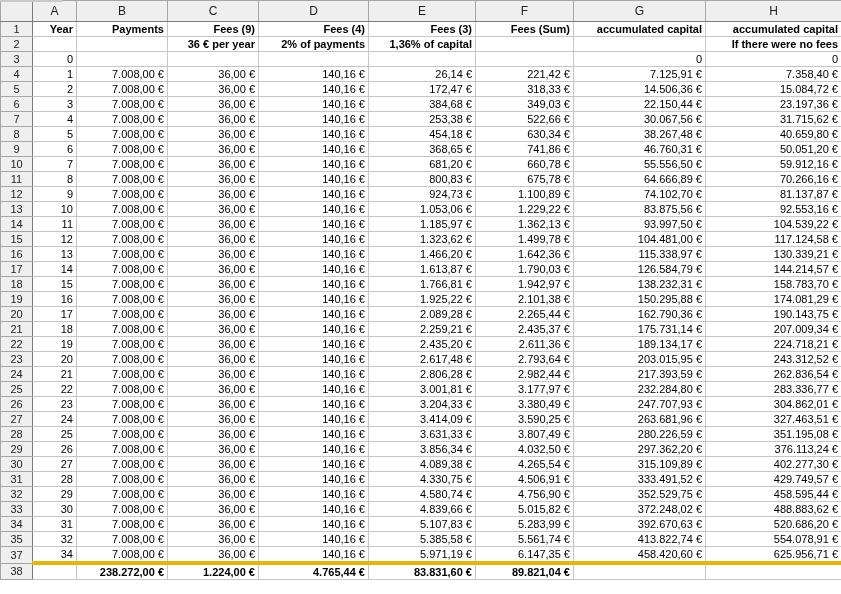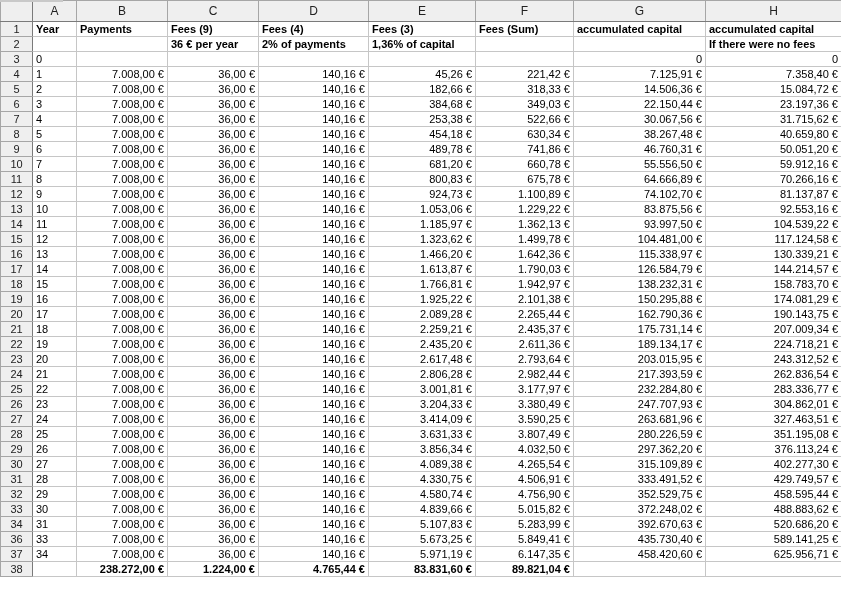--- a/index.html
+++ b/index.html
@@ -56,23 +56,23 @@
   td.cell {
     height: 15px;
     border: 1px solid #c6c6c6;
     background: #fff;
     padding: 0 3px;
     line-height: 14px;
     font-size: 11px;
   }
   tr.r { height: 15px; }
   .num { text-align: right; }
-  .ctr { text-align: left; }
+  .ctr { text-align: right; }
   .b   { font-weight: bold; }
-  tr.totals td { font-weight: bold; border-top: 1px solid #eab308; }
+  tr.totals td { font-weight: bold; border-top: 4px solid #eab308; }
   
   .top-strip {
     position: absolute; left: 0; top: 0;
     width: 63px; height: 2px;
     background: #c9c9c9;
   }
 </style>
 </head>
 <body>
 
@@ -135,32 +135,32 @@
           <td class="cell num"></td>
           <td class="cell num">0</td>
           <td class="cell num">0</td>
         </tr>
         <tr class="r">
           <th class="rowhdr">4</th>
           <td class="cell ctr">1</td>
           <td class="cell num">7.008,00 €</td>
           <td class="cell num">36,00 €</td>
           <td class="cell num">140,16 €</td>
-          <td class="cell num">45,26 €</td>
+          <td class="cell num">26,14 €</td>
           <td class="cell num">221,42 €</td>
           <td class="cell num">7.125,91 €</td>
           <td class="cell num">7.358,40 €</td>
         </tr>
         <tr class="r">
           <th class="rowhdr">5</th>
           <td class="cell ctr">2</td>
           <td class="cell num">7.008,00 €</td>
           <td class="cell num">36,00 €</td>
           <td class="cell num">140,16 €</td>
-          <td class="cell num">182,66 €</td>
+          <td class="cell num">172,47 €</td>
           <td class="cell num">318,33 €</td>
           <td class="cell num">14.506,36 €</td>
           <td class="cell num">15.084,72 €</td>
         </tr>
         <tr class="r">
           <th class="rowhdr">6</th>
           <td class="cell ctr">3</td>
           <td class="cell num">7.008,00 €</td>
           <td class="cell num">36,00 €</td>
           <td class="cell num">140,16 €</td>
@@ -190,21 +190,21 @@
           <td class="cell num">630,34 €</td>
           <td class="cell num">38.267,48 €</td>
           <td class="cell num">40.659,80 €</td>
         </tr>
         <tr class="r">
           <th class="rowhdr">9</th>
           <td class="cell ctr">6</td>
           <td class="cell num">7.008,00 €</td>
           <td class="cell num">36,00 €</td>
           <td class="cell num">140,16 €</td>
-          <td class="cell num">489,78 €</td>
+          <td class="cell num">368,65 €</td>
           <td class="cell num">741,86 €</td>
           <td class="cell num">46.760,31 €</td>
           <td class="cell num">50.051,20 €</td>
         </tr>
         <tr class="r">
           <th class="rowhdr">10</th>
           <td class="cell ctr">7</td>
           <td class="cell num">7.008,00 €</td>
           <td class="cell num">36,00 €</td>
           <td class="cell num">140,16 €</td>
@@ -471,29 +471,29 @@
           <td class="cell ctr">31</td>
           <td class="cell num">7.008,00 €</td>
           <td class="cell num">36,00 €</td>
           <td class="cell num">140,16 €</td>
           <td class="cell num">5.107,83 €</td>
           <td class="cell num">5.283,99 €</td>
           <td class="cell num">392.670,63 €</td>
           <td class="cell num">520.686,20 €</td>
         </tr>
         <tr class="r">
-          <th class="rowhdr">36</th>
-          <td class="cell ctr">33</td>
-          <td class="cell num">7.008,00 €</td>
-          <td class="cell num">36,00 €</td>
-          <td class="cell num">140,16 €</td>
-          <td class="cell num">5.673,25 €</td>
-          <td class="cell num">5.849,41 €</td>
-          <td class="cell num">435.730,40 €</td>
-          <td class="cell num">589.141,25 €</td>
+          <th class="rowhdr">35</th>
+          <td class="cell ctr">32</td>
+          <td class="cell num">7.008,00 €</td>
+          <td class="cell num">36,00 €</td>
+          <td class="cell num">140,16 €</td>
+          <td class="cell num">5.385,58 €</td>
+          <td class="cell num">5.561,74 €</td>
+          <td class="cell num">413.822,74 €</td>
+          <td class="cell num">554.078,91 €</td>
         </tr>
         <tr class="r">
           <th class="rowhdr">37</th>
           <td class="cell ctr">34</td>
           <td class="cell num">7.008,00 €</td>
           <td class="cell num">36,00 €</td>
           <td class="cell num">140,16 €</td>
           <td class="cell num">5.971,19 €</td>
           <td class="cell num">6.147,35 €</td>
           <td class="cell num">458.420,60 €</td>

